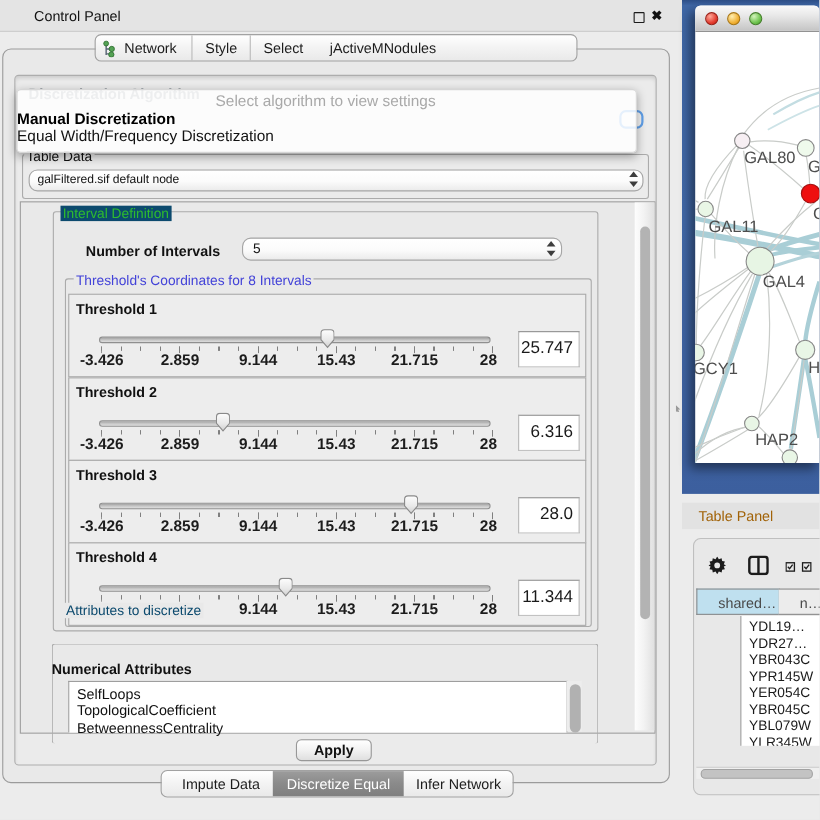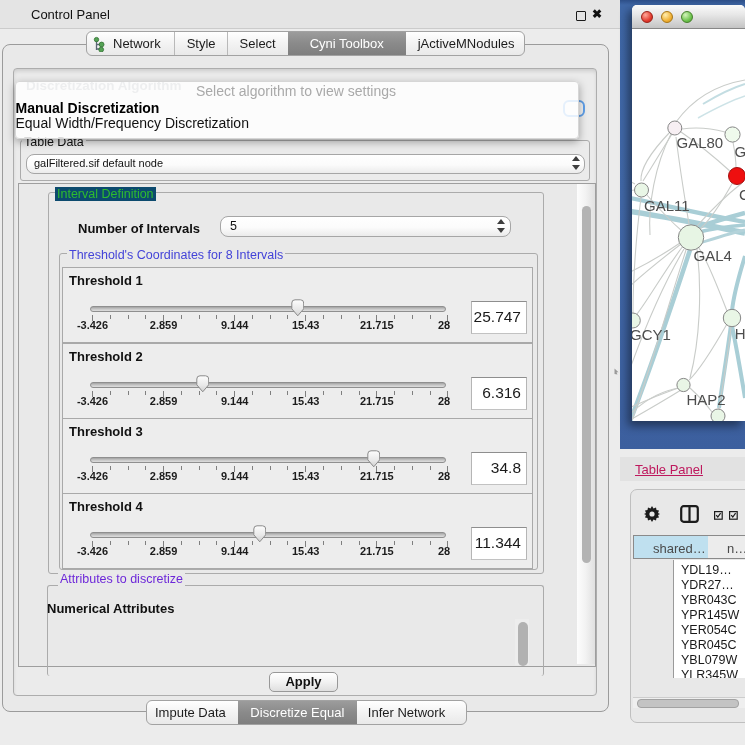--- a/index.html
+++ b/index.html
@@ -48,43 +48,43 @@
   #nicombo{left:220px;top:216px;width:289px;height:19px;}
   #nitext{left:230px;top:219px;font-size:12.5px;color:#111;}
   
   #thgroup{left:59px;top:253px;width:477px;height:315px;}
   #thtitle{left:67px;top:248px;color:#4343d8;background:#e9e9e9;}
   .thbox{left:62px;width:469px;height:74px;background:#ededed;border:1px solid #a9a9a9;}
   .thname{position:absolute;left:6px;top:4.5px;font-size:13px;font-weight:bold;color:#111;}
   .track{position:absolute;left:27px;top:38px;width:354px;height:4px;background:linear-gradient(180deg,#a2a2a2 0%,#c6c6c6 50%,#dedede 100%);border:1px solid #8f8f8f;border-radius:3px;}
   .ticksminor{position:absolute;left:29px;top:46.5px;width:357px;height:4px;background:repeating-linear-gradient(to right,#7f7f7f 0px,#7f7f7f 1px,transparent 1px,transparent 17.77px);}
   .ticksmajor{position:absolute;left:29px;top:46.5px;width:357px;height:6.5px;background:repeating-linear-gradient(to right,#7f7f7f 0px,#7f7f7f 1px,transparent 1px,transparent 71.08px);}
-  .tlab{position:absolute;top:50.5px;font-size:11px;font-weight:bold;color:#1c1c1c;transform:translateX(-50%);}
+  .tlab{position:absolute;top:50.5px;font-size:14px;font-weight:bold;color:#1c1c1c;transform:translateX(-50%);}
   .vfield{position:absolute;left:408px;top:32.5px;width:54px;height:31px;background:#fff;border-top:1.5px solid #8e8e8e;border-left:1.5px solid #b5b5b5;border-right:1.5px solid #b5b5b5;border-bottom:1.5px solid #c2c2c2;}
   .vtext{position:absolute;right:5px;top:6px;font-size:15.5px;color:#1a1a1a;}
   .thumb{position:absolute;top:31px;width:13px;height:18px;}
   
   #atgroup{left:47px;top:585px;width:495px;height:90px;border-bottom:none;}
-  #attitle{left:58px;top:572px;color:#6d28d9;background:#e9e9e9;}
+  #attitle{left:58px;top:548px;color:#0c4a6e;background:#e9e9e9;}
   #nalabel{left:47px;top:601px;font-size:13px;font-weight:bold;color:#111;}
   #attrlist{left:62px;top:619px;width:452px;height:46px;background:#fff;border:1px solid #9e9e9e;border-bottom:none;}
   .litem{position:absolute;left:7px;font-size:13px;color:#111;}
   #listsb{left:515px;top:619px;width:14px;height:46px;background:#ededed;}
   #listsbthumb{left:517.5px;top:622px;width:10px;height:44px;background:#b1b1b1;border-radius:5px;}
   
   #applybtn{left:269px;top:671.5px;width:67px;height:18px;background:linear-gradient(180deg,#ffffff 0%,#f2f2f2 50%,#dfdfdf 100%);border:1px solid #989898;border-radius:5px;text-align:center;font-size:13px;font-weight:600;color:#111;line-height:18px;}
-  #bottabs{left:146px;top:700px;width:319px;height:23px;}
+  #bottabs{left:146px;top:700px;width:319px;height:23px;justify-content:center;}
   
   #bluebg{left:620px;top:0;width:125px;height:449px;background:linear-gradient(180deg,#2d4e87 0px,#3f67a6 5px,#4269a9 45%,#3c5f9e 100%);}
   #netwin{left:632px;top:5px;width:113px;height:416px;background:#fff;border-radius:5px 5px 0 0;box-shadow:-4px 5px 10px rgba(0,0,0,0.45);}
   #nettitle{left:632px;top:5px;width:113px;height:23px;border-radius:5px 5px 0 0;background:linear-gradient(180deg,#fafafa 0%,#e8e8e8 40%,#c4c4c4 100%);border-bottom:1px solid #878787;}
   .light{width:10px;height:10px;border-radius:50%;position:absolute;top:11px;}
   
   #tpbar{left:620px;top:457px;width:125px;height:24px;background:#e2e2e2;}
-  #tptext{left:635px;top:462px;font-size:13px;color:#be185d;text-decoration:underline;}
+  #tptext{left:635px;top:462px;font-size:13px;color:#a16207;}
   #tablebox{left:630px;top:489px;width:125px;height:232px;background:#e8e8e8;border:1px solid #bfbfbf;border-radius:7px;}
   #tablehead1{left:633px;top:535px;width:73.5px;height:22px;background:#bfe0ef;border:1px solid #8a8a8a;border-right:1px solid #9a9a9a;}
   #tablehead2{left:707.5px;top:535px;width:38px;height:22px;background:#ececec;border-top:1px solid #8a8a8a;border-bottom:1px solid #8a8a8a;}
   #tbody{left:633px;top:560px;width:112px;height:118px;background:#fff;border-left:1px solid #9a9a9a;overflow:hidden;margin-left:40px;}
   .trow{position:absolute;left:7px;font-size:12.5px;color:#1a1a1a;}
   .trow2{position:absolute;left:83px;font-size:12.5px;color:#1a1a1a;}
   #hsb{left:633px;top:697px;width:112px;height:10px;background:#efefef;border-top:1px solid #cdcdcd;}
   #hsbthumb{left:637px;top:698.5px;width:100px;height:7.5px;background:#c3c3c3;border:1px solid #a2a2a2;border-radius:4px;}
 </style>
 </head>
@@ -184,21 +184,21 @@
     <div class="track"></div>
     <div class="ticksmajor"></div>
     <div class="ticksminor"></div>
     <span class="tlab" style="left:29.5px">-3.426</span>
       <span class="tlab" style="left:100.6px">2.859</span>
       <span class="tlab" style="left:171.7px">9.144</span>
       <span class="tlab" style="left:242.7px">15.43</span>
       <span class="tlab" style="left:313.8px">21.715</span>
       <span class="tlab" style="left:381.0px">28</span>
     <div class="vfield">
-        <span class="vtext">34.8</span>
+        <span class="vtext">28.0</span>
       </div>
     <svg class="thumb" style="left:303.8px" width="13" height="18" viewBox="0 0 13 18">
       <defs>
           <linearGradient id="tg3" x1="0" y1="0" x2="0" y2="1">
         <stop offset="0" stop-color="#fdfdfd"></stop>
             <stop offset="0.6" stop-color="#e8e8e8"></stop>
             <stop offset="1" stop-color="#cfcfcf"></stop>
       </linearGradient>
         </defs>
       <path d="M0.8 4 Q0.8 0.8 4 0.8 L9.5 0.8 Q12.7 0.8 12.7 4 L12.7 9.8 L6.75 16.8 L0.8 9.8 Z" fill="url(#tg3)" stroke="#8a8a8a" stroke-width="1"></path>
@@ -226,20 +226,25 @@
             <stop offset="1" stop-color="#cfcfcf"></stop>
       </linearGradient>
         </defs>
       <path d="M0.8 4 Q0.8 0.8 4 0.8 L9.5 0.8 Q12.7 0.8 12.7 4 L12.7 9.8 L6.75 16.8 L0.8 9.8 Z" fill="url(#tg4)" stroke="#8a8a8a" stroke-width="1"></path>
     </svg>
   </div>
 
   <div class="abs groupbox" id="atgroup"></div>
   <div class="abs grouptitle" id="attitle">Attributes to discretize</div>
   <div class="abs" id="nalabel">Numerical Attributes</div>
+  <div class="abs" id="attrlist">
+    <div class="litem" style="top:3px">SelfLoops</div>
+    <div class="litem" style="top:18px">TopologicalCoefficient</div>
+    <div class="litem" style="top:33.5px">BetweennessCentrality</div>
+  </div>
   <div class="abs" id="listsb"></div>
   <div class="abs" id="listsbthumb"></div>
 
   <div class="abs" id="applybtn">Apply</div>
 
   <div class="abs" id="overlay"></div>
   <div class="abs" id="ov2">Manual Discretization</div>
   <div class="abs" id="ov1">Select algorithm to view settings</div>
   <div class="abs" id="ov3">Equal Width/Frequency Discretization</div>
 
@@ -255,23 +260,20 @@
     <div class="tabtxt">Network</div>
     <div style="width:13px"></div>
       <div class="sep"></div>
       <div style="width:12px"></div>
     <div class="tabtxt">Style</div>
     <div style="width:11px"></div>
       <div class="sep"></div>
       <div style="width:12px"></div>
     <div class="tabtxt">Select</div>
     <div style="width:12px"></div>
-    <div class="seldark" style="width:118px">
-        <span class="tabtxt" style="color:#fff">Cyni Toolbox</span>
-      </div>
     <div style="width:12px"></div>
     <div class="tabtxt">jActiveMNodules</div>
   </div>
 
   <div class="abs tabbar" id="bottabs">
     <div style="width:8px"></div>
     <div class="tabtxt">Impute Data</div>
     <div style="width:12px"></div>
     <div class="seldark" style="width:119px">
         <span class="tabtxt" style="color:#fff">Discretize Equal</span>

